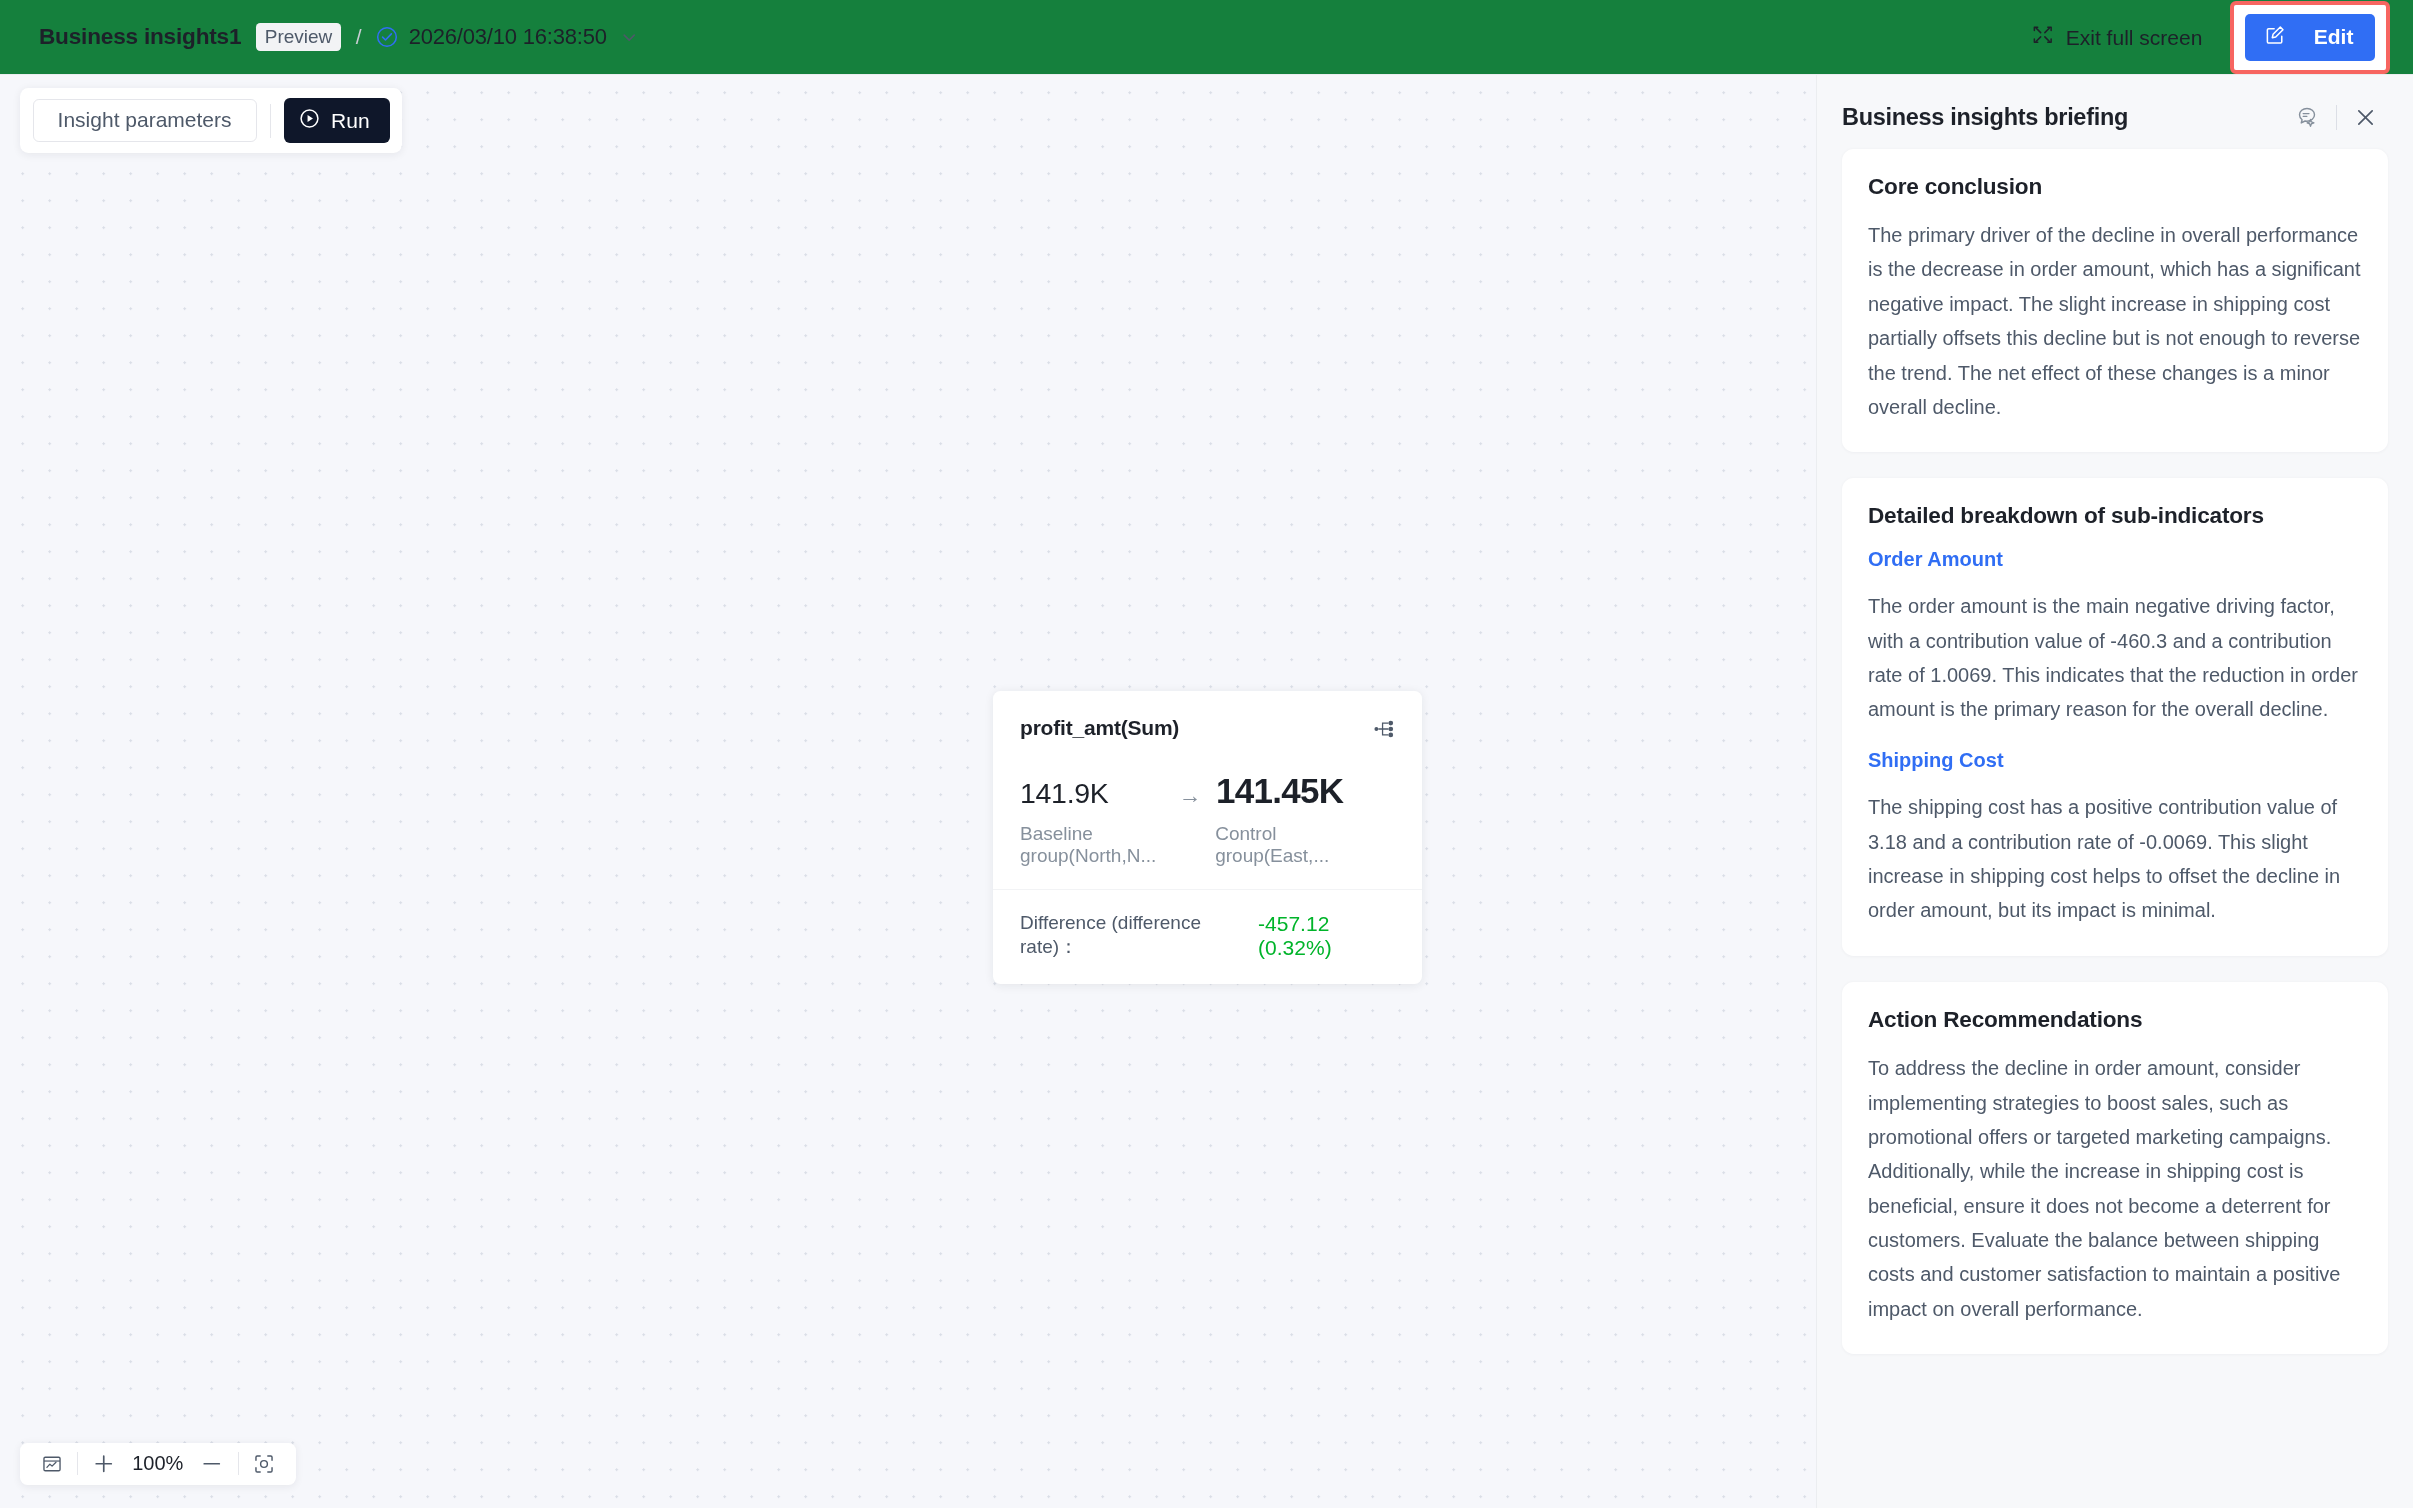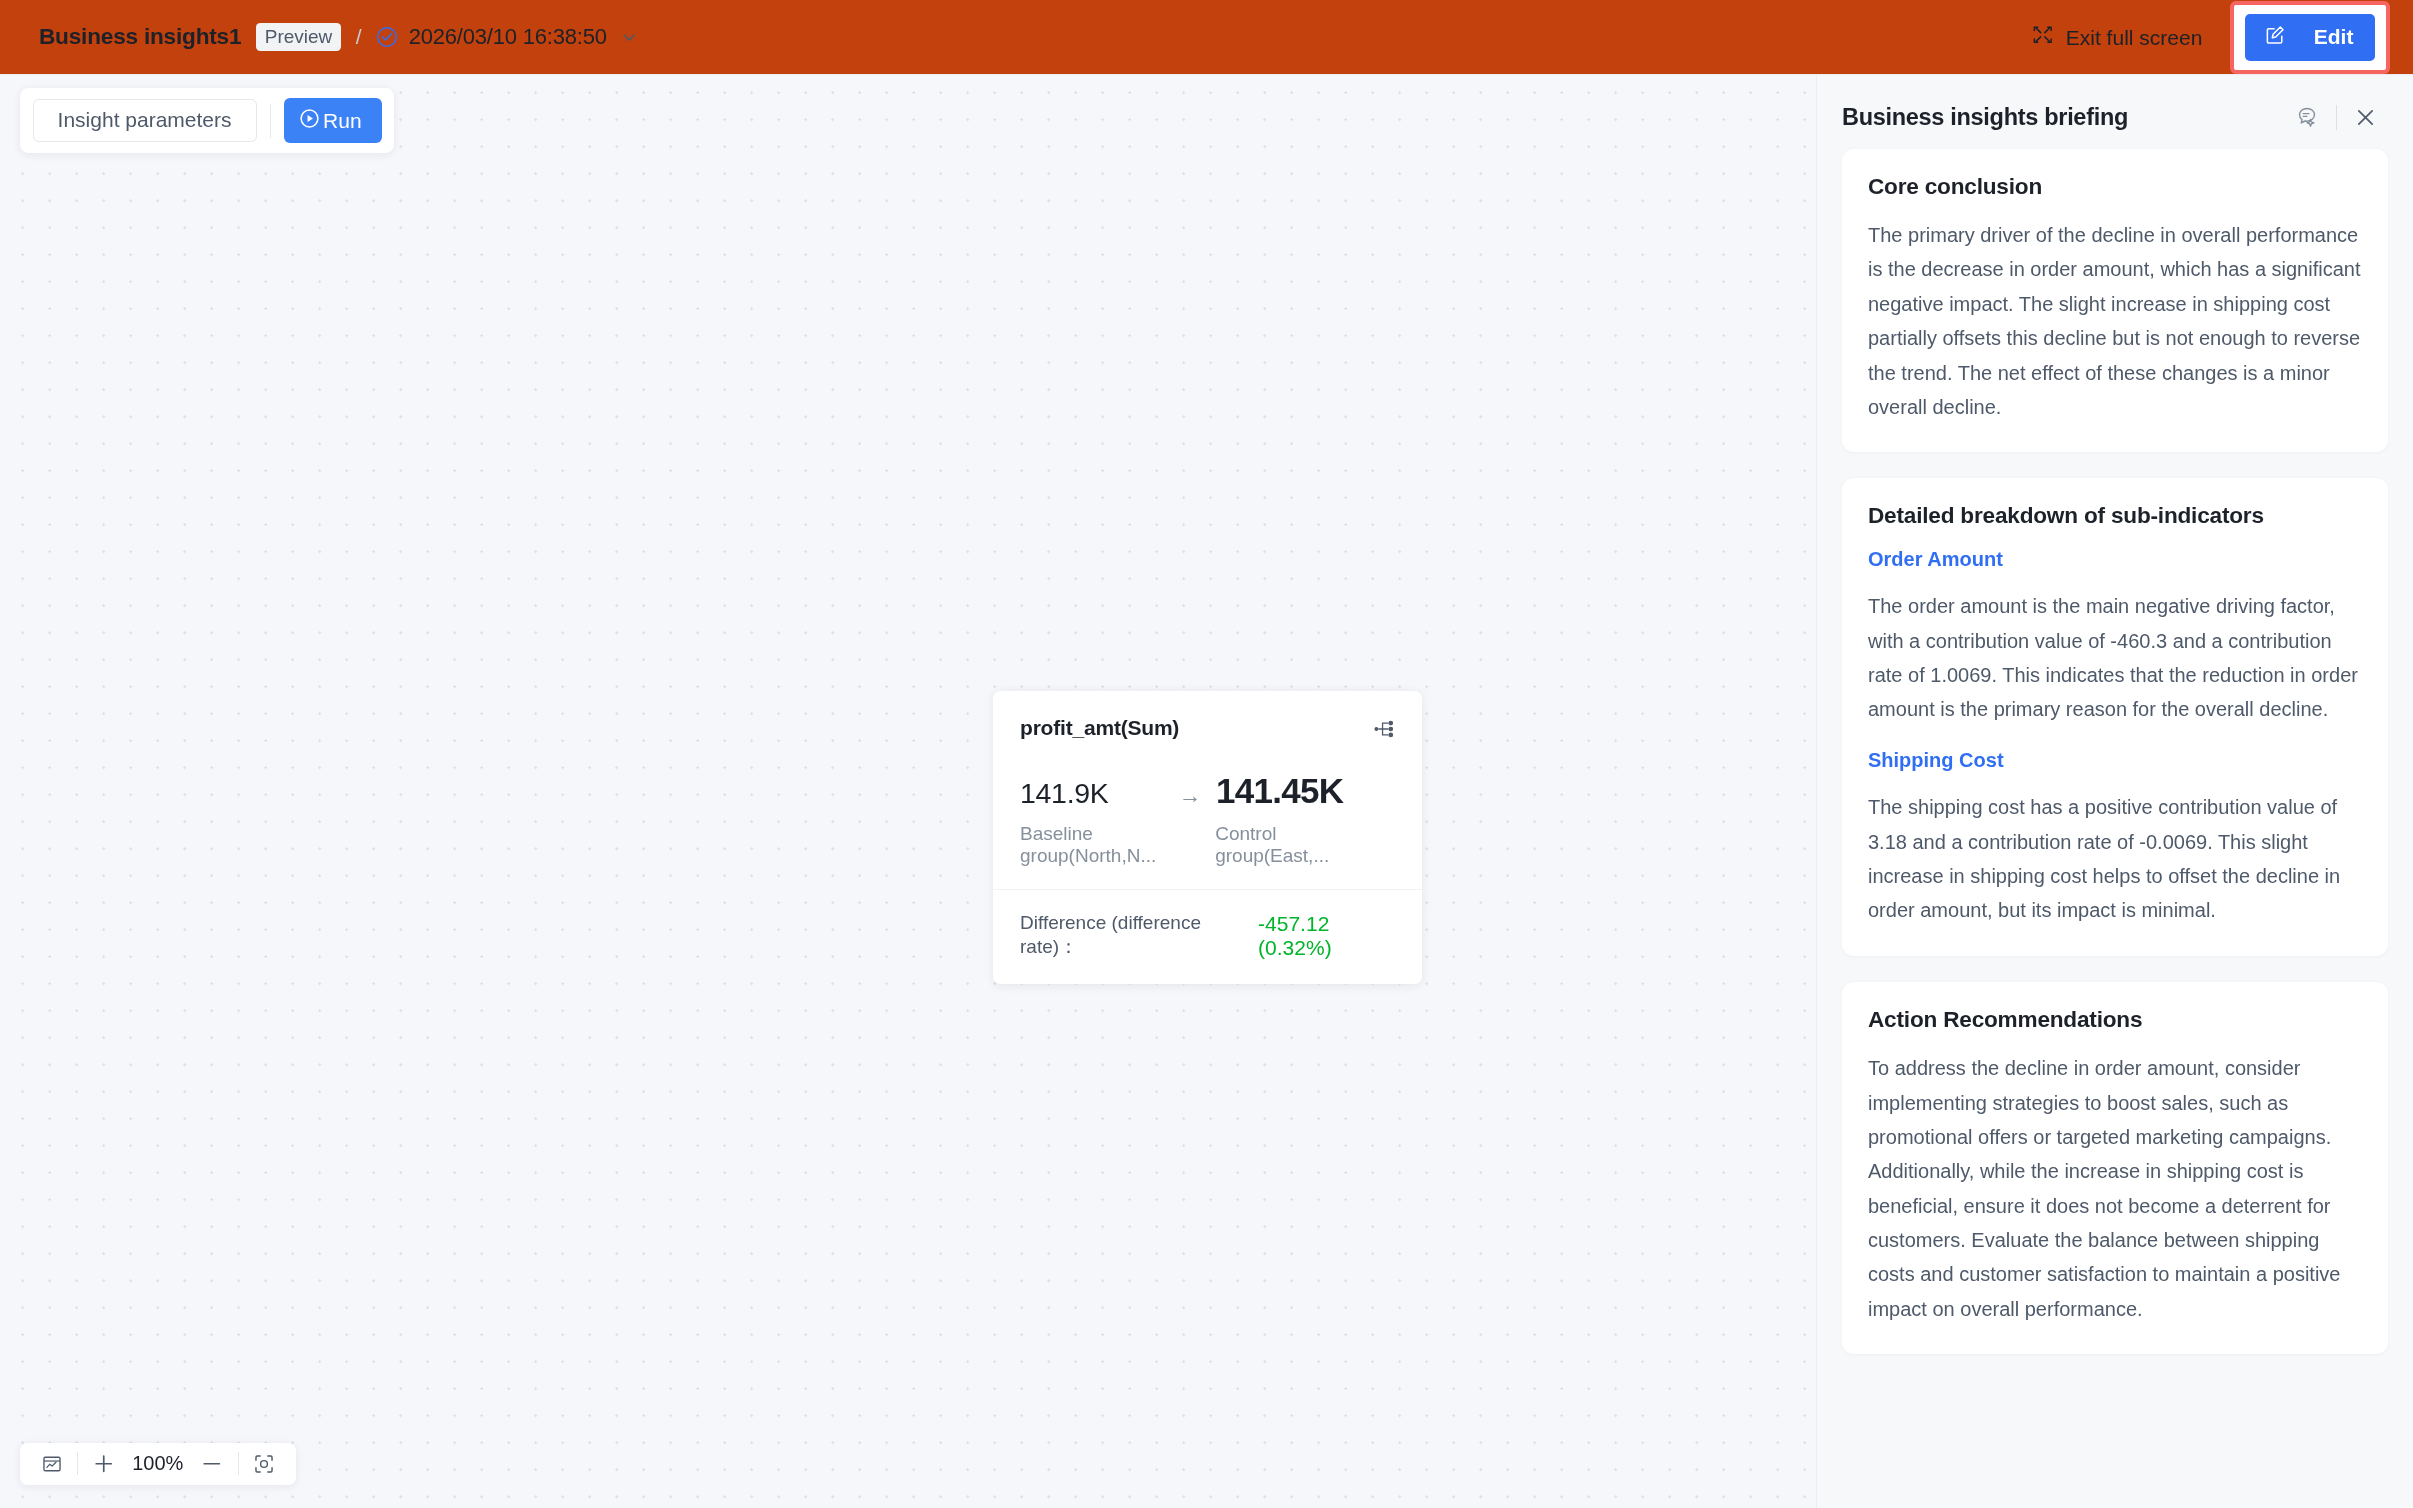--- a/index.html
+++ b/index.html
@@ -8,21 +8,21 @@
     font-family: "Liberation Sans", sans-serif;
     background: #ffffff;
     overflow: hidden;
     -webkit-font-smoothing: antialiased;
   }
 
   
   .topbar {
     position: absolute; top: 0; left: 0;
     width: 2413px; height: 75px;
-    background: #c2410c;
+    background: #15803d;
     border-bottom: 0.8px solid #ebedf0;
     display: flex; align-items: center;
   }
   .topbar-left {
     display: flex; align-items: center;
     margin-left: 39px; gap: 0;
   }
   .doc-title {
     font-size: 22.6px; font-weight: 700; color: #1d2129;
     letter-spacing: -0.2px;
@@ -103,22 +103,22 @@
     padding: 9.2px 24px 11px 24px;
     cursor: pointer;
     font-family: "Liberation Sans", sans-serif;
     line-height: 1;
   }
   .tool-sep {
     width: 0.8px; height: 34px; background: #e5e6eb;
     margin: 0 13.4px;
   }
   .run-btn {
-    display: flex; align-items: center; gap: 3px;
-    background: #3b82f6; color: #fff;
+    display: flex; align-items: center; gap: 11px;
+    background: #0f172a; color: #fff;
     font-size: 21px; font-weight: 400;
     border: none; border-radius: 5.9px;
     padding: 10px 20px 11px 15px;
     cursor: pointer;
     font-family: "Liberation Sans", sans-serif;
     line-height: 1;
   }
 
   
   .metric-card {

